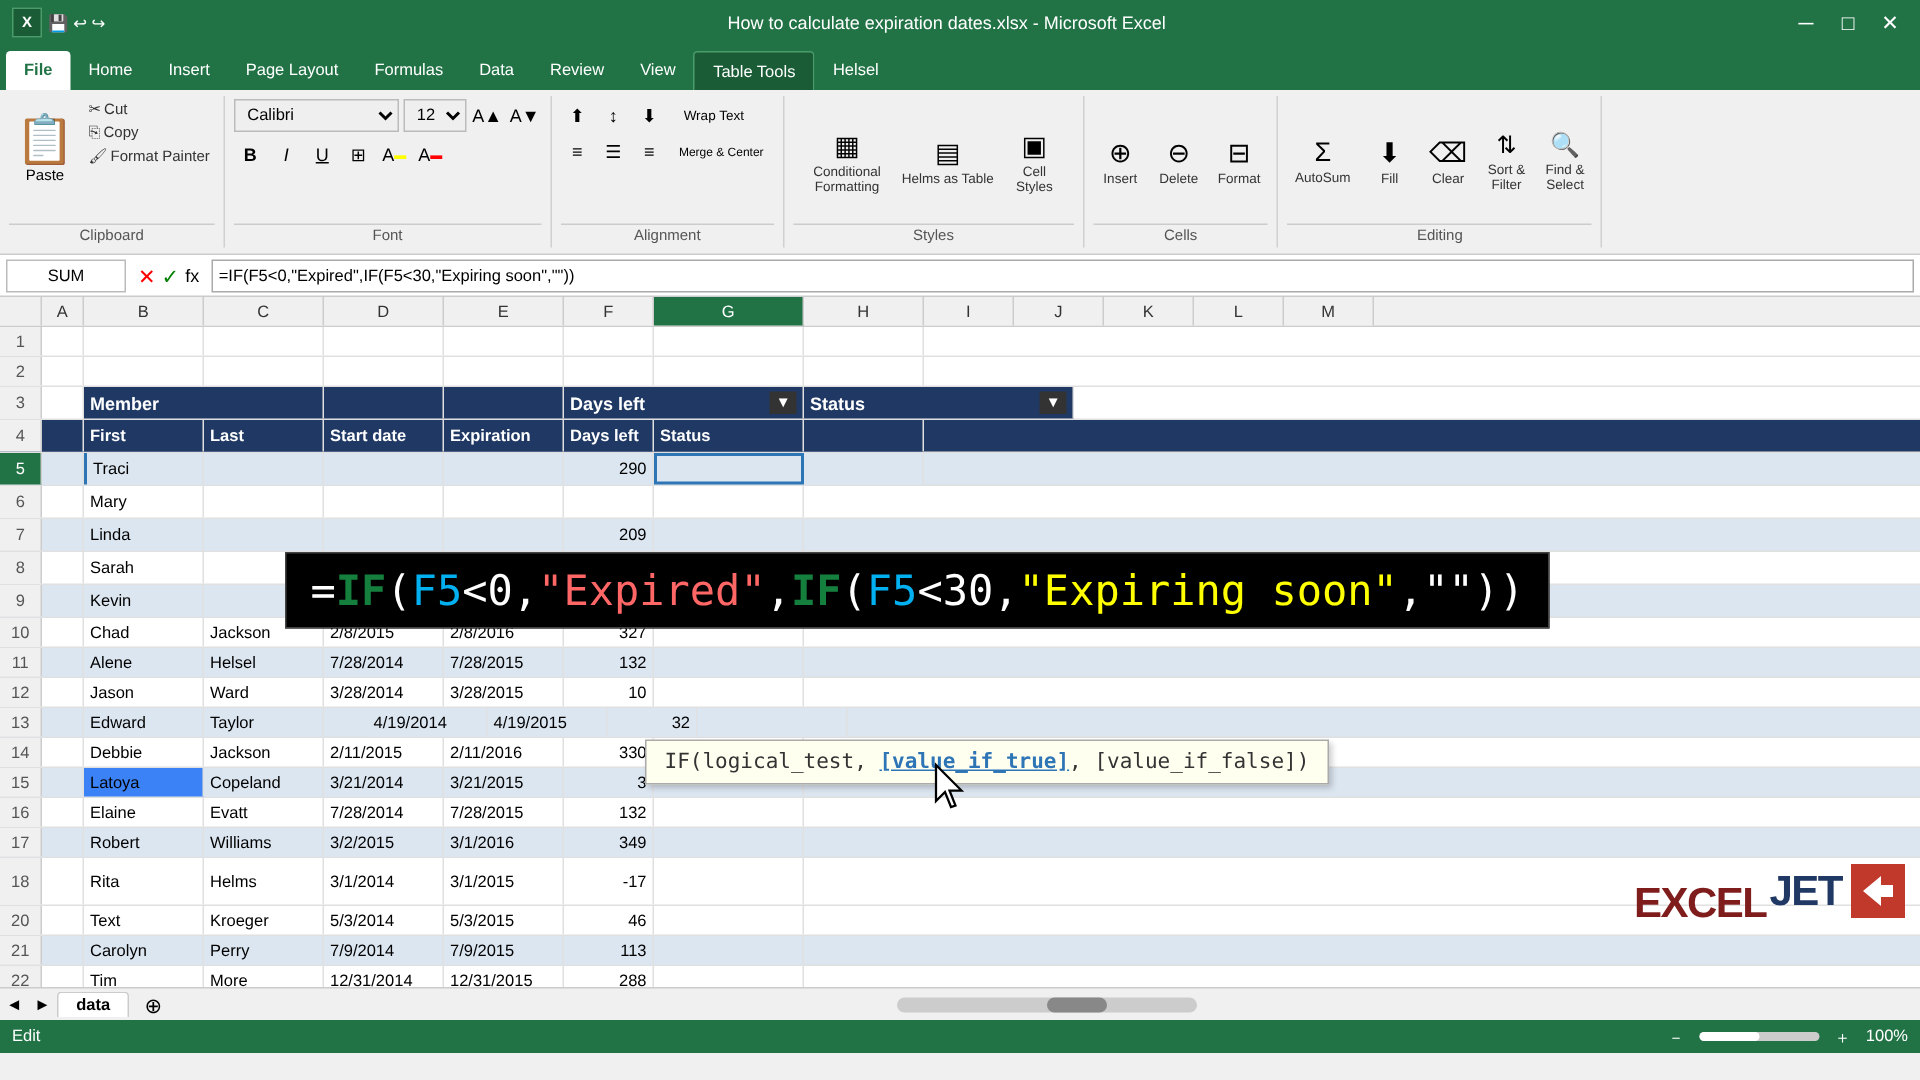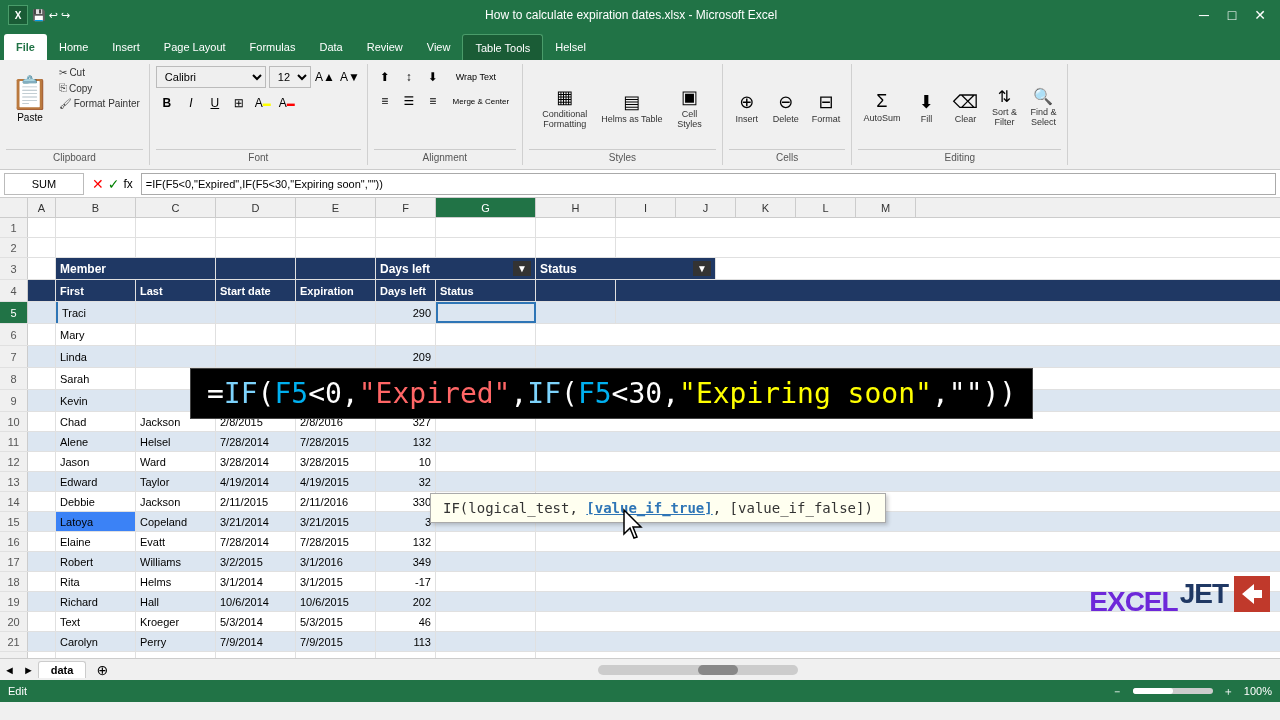--- a/index.html
+++ b/index.html
@@ -218,21 +218,21 @@
       left: 190px;
       background: black;
       color: white;
       font-size: 28px;
       font-family: Consolas, monospace;
       padding: 8px 16px;
       white-space: nowrap;
       z-index: 100;
       border: 1px solid #444;
     }
-    #formula-overlay .if-keyword { color: #7dd3fc; }
+    #formula-overlay .if-keyword { color: #15803d; font-weight: bold; }
     #formula-overlay .cell-ref { color: #00b0f0; }
     #formula-overlay .string-val { color: #ff6666; }
     #formula-overlay .string-val2 { color: #ffff00; }
 
     #tooltip-overlay {
       position: absolute;
       top: 295px;
       left: 430px;
       background: #fffff0;
       border: 1px solid #aaa;
@@ -657,21 +657,21 @@
       <div class="cell" style="width:80px;">3/28/2015</div>
       <div class="cell number" style="width:60px;">10</div>
       <div class="cell" style="width:100px;"></div>
     </div>
 
     <div class="spreadsheet-row" style="height:20px;background:#dce6f1;">
       <div class="row-number">13</div>
       <div class="cell" style="width:28px;background:#dce6f1;"></div>
       <div class="cell" style="width:80px;background:#dce6f1;">Edward</div>
       <div class="cell" style="width:80px;background:#dce6f1;">Taylor</div>
-      <div class="cell" style="width:80px;background:#dce6f1;">4/19/2014</div>
+      <div class="cell" style="width:80px;background:#dce6f1;margin-left:29px;">4/19/2014</div>
       <div class="cell" style="width:80px;background:#dce6f1;">4/19/2015</div>
       <div class="cell number" style="width:60px;background:#dce6f1;">32</div>
       <div class="cell" style="width:100px;background:#dce6f1;"></div>
     </div>
 
     <div class="spreadsheet-row" style="height:20px;">
       <div class="row-number">14</div>
       <div class="cell" style="width:28px;"></div>
       <div class="cell" style="width:80px;">Debbie</div>
       <div class="cell" style="width:80px;">Jackson</div>
@@ -707,41 +707,31 @@
       <div class="row-number">17</div>
       <div class="cell" style="width:28px;background:#dce6f1;"></div>
       <div class="cell" style="width:80px;background:#dce6f1;">Robert</div>
       <div class="cell" style="width:80px;background:#dce6f1;">Williams</div>
       <div class="cell" style="width:80px;background:#dce6f1;">3/2/2015</div>
       <div class="cell" style="width:80px;background:#dce6f1;">3/1/2016</div>
       <div class="cell number" style="width:60px;background:#dce6f1;">349</div>
       <div class="cell" style="width:100px;background:#dce6f1;"></div>
     </div>
 
-    <div class="spreadsheet-row" style="height:20px;">
+    <div class="spreadsheet-row" style="height:32px;">
       <div class="row-number">18</div>
       <div class="cell" style="width:28px;"></div>
       <div class="cell" style="width:80px;">Rita</div>
       <div class="cell" style="width:80px;">Helms</div>
       <div class="cell" style="width:80px;">3/1/2014</div>
       <div class="cell" style="width:80px;">3/1/2015</div>
       <div class="cell number" style="width:60px;">-17</div>
       <div class="cell" style="width:100px;"></div>
     </div>
 
-    <div class="spreadsheet-row" style="height:20px;background:#dce6f1;">
-      <div class="row-number">19</div>
-      <div class="cell" style="width:28px;background:#dce6f1;"></div>
-      <div class="cell" style="width:80px;background:#dce6f1;">Richard</div>
-      <div class="cell" style="width:80px;background:#dce6f1;">Hall</div>
-      <div class="cell" style="width:80px;background:#dce6f1;">10/6/2014</div>
-      <div class="cell" style="width:80px;background:#dce6f1;">10/6/2015</div>
-      <div class="cell number" style="width:60px;background:#dce6f1;">202</div>
-      <div class="cell" style="width:100px;background:#dce6f1;"></div>
-    </div>
 
     <div class="spreadsheet-row" style="height:20px;">
       <div class="row-number">20</div>
       <div class="cell" style="width:28px;"></div>
       <div class="cell" style="width:80px;">Text</div>
       <div class="cell" style="width:80px;">Kroeger</div>
       <div class="cell" style="width:80px;">5/3/2014</div>
       <div class="cell" style="width:80px;">5/3/2015</div>
       <div class="cell number" style="width:60px;">46</div>
       <div class="cell" style="width:100px;"></div>
@@ -779,21 +769,21 @@
     <span>IF(logical_test, </span><span class="highlighted">[value_if_true]</span><span>, [value_if_false])</span>
   </div>
 
   <div id="cursor">
     <svg width="24" height="32" viewBox="0 0 24 32">
       <path d="M4 2 L4 26 L10 20 L14 30 L17 29 L13 19 L21 19 Z" fill="white" stroke="black" stroke-width="1.5"></path>
     </svg>
   </div>
 
   <div id="watermark">
-    <span style="font-size:28px;font-weight:900;letter-spacing:-1px;color:#6d28d9;margin-top:16px;">EXCEL</span>
+    <span style="font-size:28px;font-weight:900;letter-spacing:-1px;color:#7f1d1d;margin-top:16px;">EXCEL</span>
     <span style="font-size:28px;font-weight:900;letter-spacing:-1px;color:#1f3864;">JET</span>
     <div style="width:36px;height:36px;background:#c0392b;display:flex;align-items:center;justify-content:center;margin-left:4px;">
       <svg width="24" height="24" viewBox="0 0 24 24" fill="white">
         <polygon points="2,12 14,2 14,8 22,8 22,16 14,16 14,22"></polygon>
       </svg>
     </div>
   </div>
 
 </div>
 

